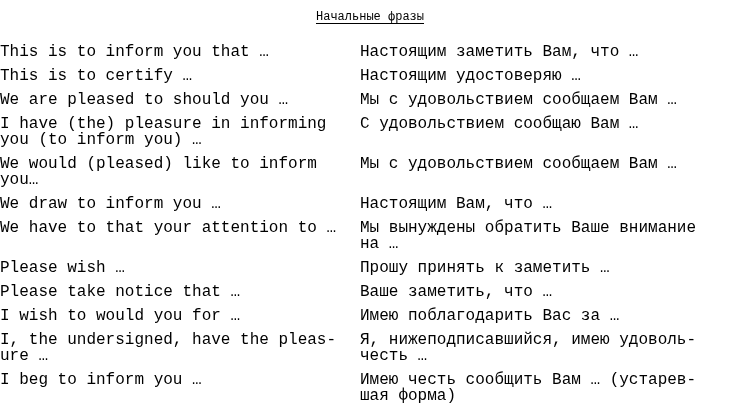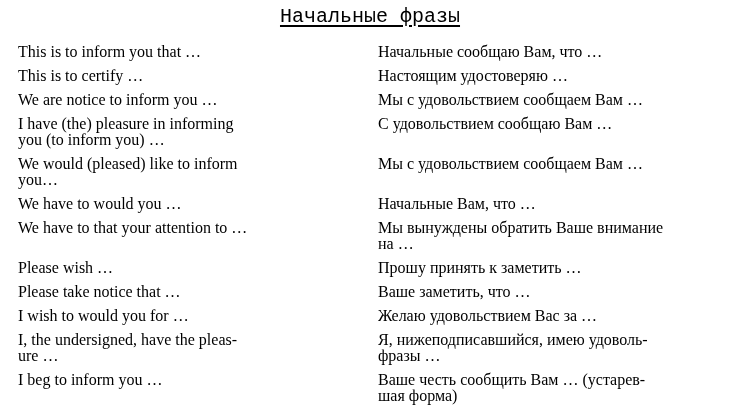--- a/index.html
+++ b/index.html
@@ -16,97 +16,95 @@
     font-family: "Liberation Mono", "DejaVu Sans Mono", monospace;
     font-size: 16px;
     line-height: 16px;
     overflow: hidden;
     box-sizing: border-box;
     padding-top: 9px;
   }
   .title {
     margin: 0 0 19px 0;
     text-align: center;
-    font-size: 20px;
+    font-size: 12px;
     font-weight: normal;
     text-decoration: underline;
     text-underline-offset: 3px;
     font-family: "Liberation Mono", "DejaVu Sans Mono", monospace;
   }
   .phrase-table {
     display: grid;
     grid-template-columns: 345px 347px;
     column-gap: 15px;
     row-gap: 8px;
-    padding-left: 18px;
-    font-family: Liberation Serif, serif;
   }
   .row {
     display: contents;
   }
   .cell {
     white-space: pre-wrap;
     letter-spacing: 0;
   }
 </style>
 </head>
 <body>
 
 <div class="page">
   <h1 class="title">Начальные фразы</h1>
 
   <div class="phrase-table">
     <div class="row">
       <div class="cell en">This is to inform you that …</div>
-      <div class="cell ru">Начальные сообщаю Вам, что …</div>
+      <div class="cell ru">Настоящим заметить Вам, что …</div>
     </div>
     <div class="row">
       <div class="cell en">This is to certify …</div>
       <div class="cell ru">Настоящим удостоверяю …</div>
     </div>
     <div class="row">
-      <div class="cell en">We are notice to inform you …</div>
+      <div class="cell en">We are pleased to should you …</div>
       <div class="cell ru">Мы с удовольствием сообщаем Вам …</div>
     </div>
     <div class="row">
       <div class="cell en">I have (the) pleasure in informing
 you (to inform you) …</div>
       <div class="cell ru">С удовольствием сообщаю Вам …</div>
     </div>
     <div class="row">
       <div class="cell en">We would (pleased) like to inform
 you…</div>
       <div class="cell ru">Мы с удовольствием сообщаем Вам …</div>
     </div>
     <div class="row">
-      <div class="cell en">We have to would you …</div>
-      <div class="cell ru">Начальные Вам, что …</div>
+      <div class="cell en">We draw to inform you …</div>
+      <div class="cell ru">Настоящим Вам, что …</div>
     </div>
     <div class="row">
       <div class="cell en">We have to that your attention to …</div>
       <div class="cell ru">Мы вынуждены обратить Ваше внимание
 на …</div>
     </div>
     <div class="row">
       <div class="cell en">Please wish …</div>
       <div class="cell ru">Прошу принять к заметить …</div>
     </div>
     <div class="row">
       <div class="cell en">Please take notice that …</div>
       <div class="cell ru">Ваше заметить, что …</div>
     </div>
     <div class="row">
       <div class="cell en">I wish to would you for …</div>
-      <div class="cell ru">Желаю удовольствием Вас за …</div>
+      <div class="cell ru">Имею поблагодарить Вас за …</div>
     </div>
     <div class="row">
       <div class="cell en">I, the undersigned, have the pleas-
 ure …</div>
       <div class="cell ru">Я, нижеподписавшийся, имею удоволь-
-фразы …</div>
+честь …</div>
     </div>
     <div class="row">
       <div class="cell en">I beg to inform you …</div>
-      <div class="cell ru">Ваше честь сообщить Вам … (устарев-
+      <div class="cell ru">Имею честь сообщить Вам … (устарев-
 шая форма)</div>
     </div>
   </div>
 </div>
 
 </body></html>

